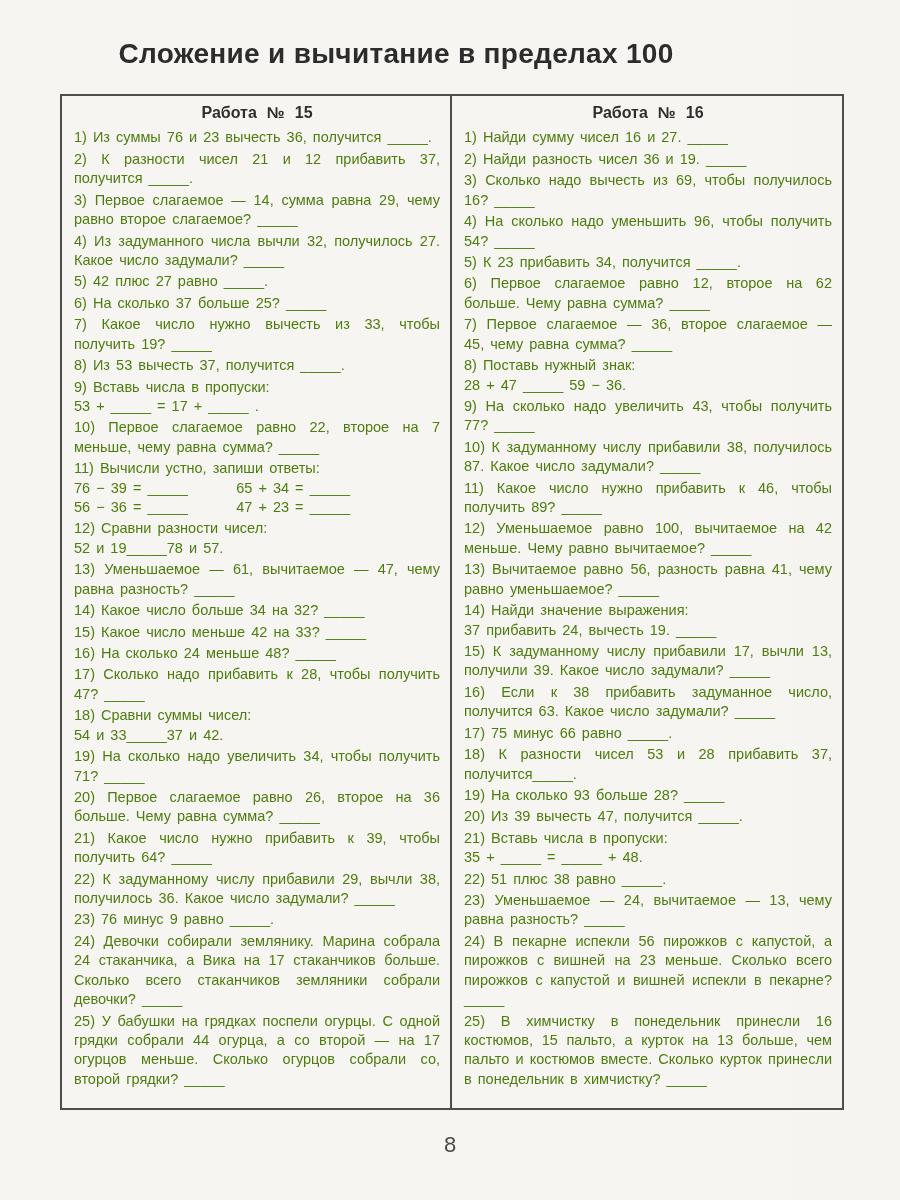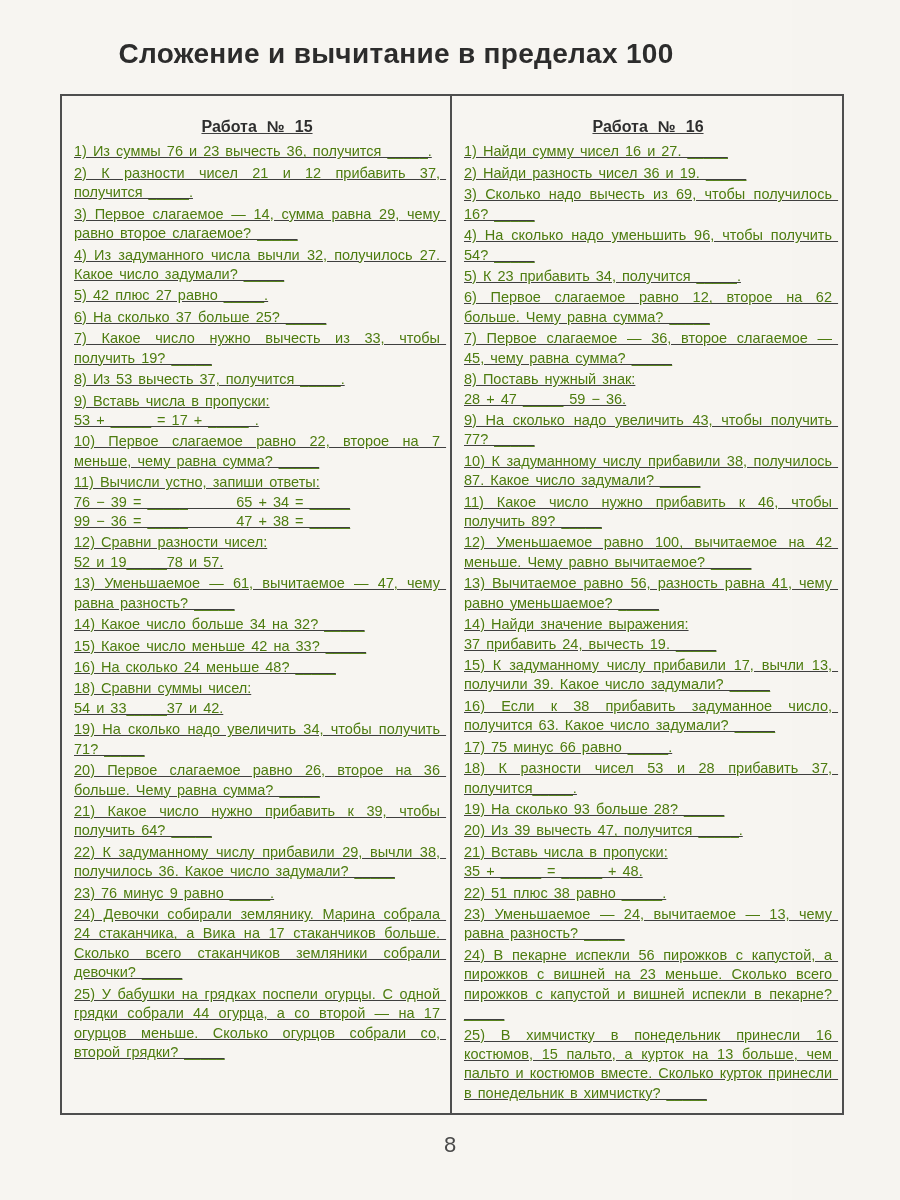--- a/index.html
+++ b/index.html
@@ -37,26 +37,25 @@
     width: 784px;
     min-height: 1016px;
     border: 2px solid #4e4e4e;
     box-sizing: border-box;
     display: flex;
     background: transparent;
   }
   .column {
     flex: 1 1 50%;
     box-sizing: border-box;
-    padding: 16px 10px 8px 12px;
+    padding: 2px 10px 8px 12px;
     font-size: 14.5px;
     line-height: 1.34;
     text-align: justify;
     word-spacing: 0.14em;
-    text-decoration: underline;
   }
   .column-left {
     border-right: 2px solid #4e4e4e;
   }
   .column-header {
     margin: 4px 0 5px 0;
     text-align: center;
     font-size: 16px;
     font-weight: bold;
     word-spacing: 0.35em;
@@ -95,27 +94,28 @@
           <div class="problem">4) Из задуманного числа вычли 32, получилось 27. Какое число задумали? _____</div>
           <div class="problem">5) 42 плюс 27 равно _____.</div>
           <div class="problem">6) На сколько 37 больше 25? _____</div>
           <div class="problem">7) Какое число нужно вычесть из 33, чтобы получить 19? _____</div>
           <div class="problem">8) Из 53 вычесть 37, получится _____.</div>
           <div class="problem">9) Вставь числа в пропуски:
 53 + _____ = 17 + _____ .</div>
           <div class="problem">10) Первое слагаемое равно 22, второе на 7 меньше, чему равна сумма? _____</div>
           <div class="problem">11) Вычисли устно, запиши ответы:
 76 − 39 = _____        65 + 34 = _____
-99 − 36 = _____        47 + 38 = _____</div>
+56 − 36 = _____        47 + 23 = _____</div>
           <div class="problem">12) Сравни разности чисел:
 52 и 19_____78 и 57.</div>
           <div class="problem">13) Уменьшаемое — 61, вычитаемое — 47, чему равна разность? _____</div>
           <div class="problem">14) Какое число больше 34 на 32? _____</div>
           <div class="problem">15) Какое число меньше 42 на 33? _____</div>
           <div class="problem">16) На сколько 24 меньше 48? _____</div>
+          <div class="problem">17) Сколько надо прибавить к 28, чтобы получить 47? _____</div>
           <div class="problem">18) Сравни суммы чисел:
 54 и 33_____37 и 42.</div>
           <div class="problem">19) На сколько надо увеличить 34, чтобы получить 71? _____</div>
           <div class="problem">20) Первое слагаемое равно 26, второе на 36 больше. Чему равна сумма? _____</div>
           <div class="problem">21) Какое число нужно прибавить к 39, чтобы получить 64? _____</div>
           <div class="problem">22) К задуманному числу прибавили 29, вычли 38, получилось 36. Какое число задумали? _____</div>
           <div class="problem">23) 76 минус 9 равно _____.</div>
           <div class="problem">24) Девочки собирали землянику. Марина собрала 24 стаканчика, а Вика на 17 стаканчиков больше. Сколько всего стаканчиков земляники собрали девочки? _____</div>
           <div class="problem">25) У бабушки на грядках поспели огурцы. С одной грядки собрали 44 огурца, а со второй — на 17 огурцов меньше. Сколько огурцов собрали со, второй грядки? _____</div>
         </div>

